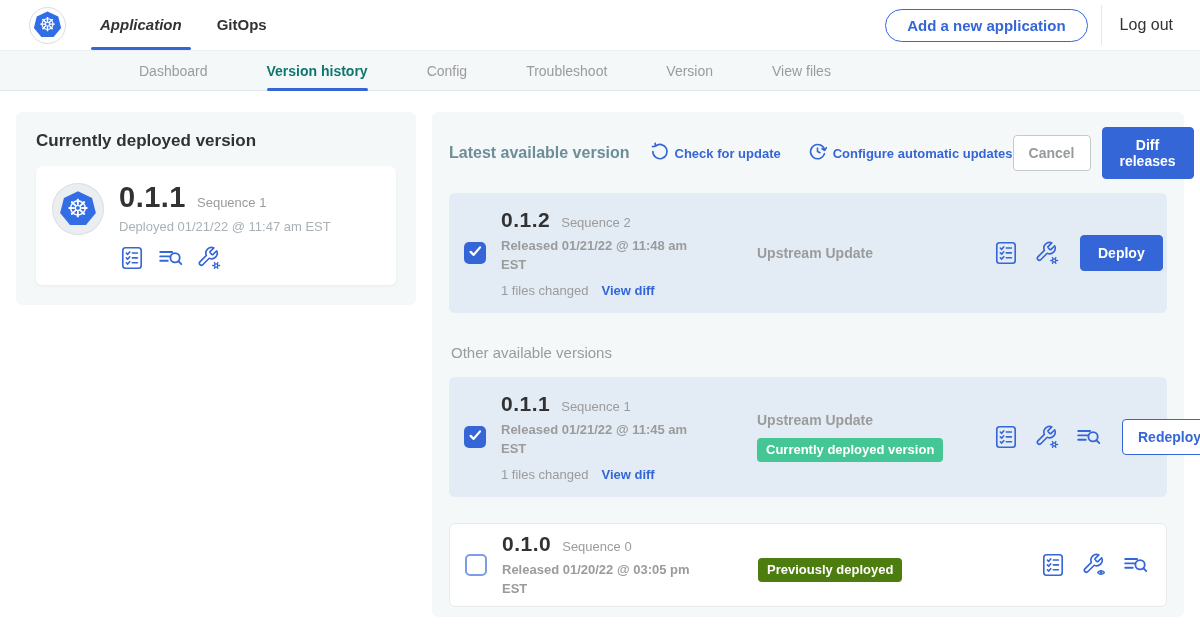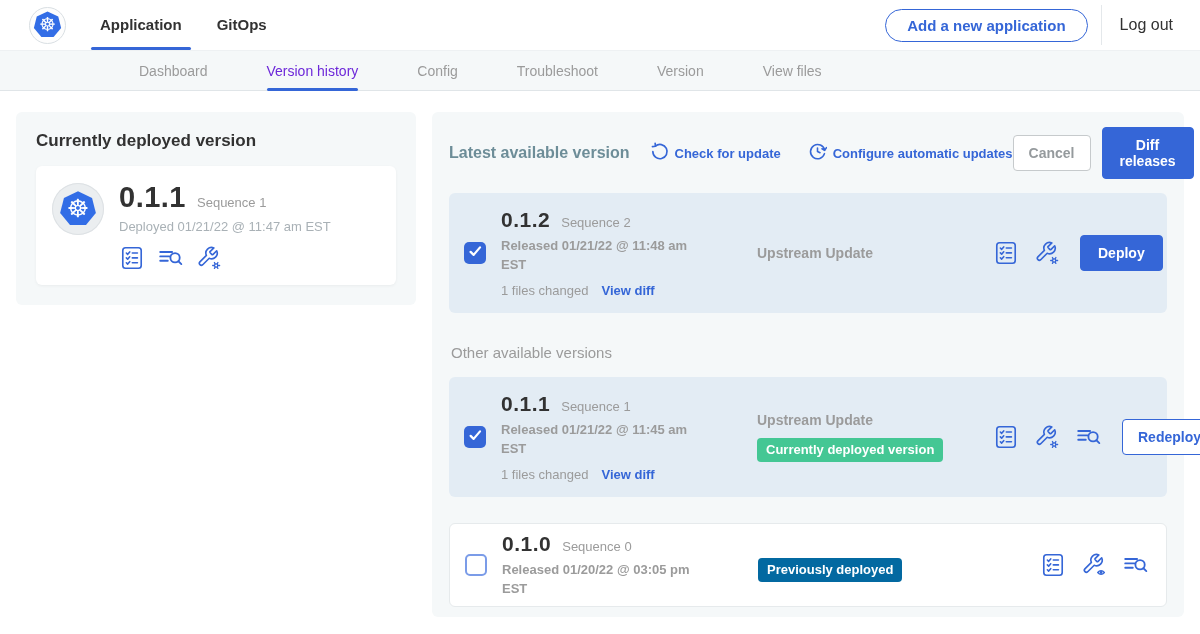--- a/index.html
+++ b/index.html
@@ -9,34 +9,34 @@
   
   .topnav { height:50px; display:flex; align-items:center; background:#fff; position:relative; }
   .logo-circle { width:37px; height:37px; border-radius:50%; border:1px solid #d9dfe3; background:#fdfdfd;
                  display:flex; align-items:center; justify-content:center; margin-left:29px; flex-shrink:0; }
   .k8s-hept { width:29px; height:28px; background:#326de6; display:flex; align-items:center; justify-content:center;
               clip-path:polygon(50% 2%, 87% 20%, 97% 61%, 71% 93%, 29% 93%, 3% 61%, 13% 20%); }
   .k8s-wheel { color:#fff; font-family:"DejaVu Sans", sans-serif; font-size:19px; line-height:1; margin-top:-1px; }
   .k8s-hept.small { width:38px; height:37px; }
   .k8s-hept.small .k8s-wheel { font-size:25px; }
   .top-tab { font-size:15px; font-weight:bold; color:#323232; height:50px; line-height:50px; position:relative; cursor:pointer; }
-  .top-tab.first { margin-left:34px; }
+  .top-tab.first { margin-left:34px;font-style:italic; }
   .top-tab + .top-tab { margin-left:35px; }
   .top-tab.active::after { content:""; position:absolute; left:-9px; right:-9px; bottom:0; height:3px; background:#3566d7; border-radius:2px; }
   .topnav-right { margin-left:auto; display:flex; align-items:center; }
   .pill-btn { border:1.5px solid #3566d7; color:#3566d7; background:#fff; font-weight:bold; font-size:15px;
               padding:7px 21px; border-radius:18px; cursor:pointer; font-family:inherit; }
   .nav-divider { width:1px; height:40px; background:#e4e8eb; margin:0 0 0 13px; }
   .logout { font-size:16px; color:#323232; padding:0 27px 0 18px; cursor:pointer; }
 
   
   .subnav { height:41px; background:#f5f8f9; border-top:1px solid #eef1f3; border-bottom:1px solid #e0e5e8;
             display:flex; align-items:center; padding-left:139px; gap:59px; }
   .subnav-item { font-size:14px; color:#9b9b9b; height:40px; line-height:40px; position:relative; cursor:pointer; white-space:nowrap; }
-  .subnav-item.active { color:#6d28d9; font-weight:normal; }
+  .subnav-item.active { color:#0f766e; font-weight:bold; }
   .subnav-item.active::after { content:""; position:absolute; left:0; right:0; bottom:0; height:3px; background:#3566d7; border-radius:2px; }
 
   
   .main { position:relative; height:543px; background:#fff; }
   .panel { background:#f5f8f9; border-radius:6px; position:absolute; }
   .deployed-panel { left:16px; top:21px; width:400px; padding:19px 20px 20px 20px; }
   .deployed-panel h2 { font-size:17px; font-weight:bold; color:#323232; margin-bottom:15px; }
   .deployed-card { background:#fff; border-radius:6px; box-shadow:0 1px 3px rgba(50,50,50,.06); padding:15px 18px 14px 16px;
                    display:flex; align-items:flex-start; gap:15px; }
   .deployed-logo { width:52px; height:52px; border-radius:50%; background:#ebeef0; box-shadow:inset 0 0 0 1px #dde1e4;
@@ -76,21 +76,21 @@
   .released { font-size:13px; font-weight:bold; color:#9b9b9b; line-height:1.4; margin-top:5px; width:192px; }
   .files-line { display:flex; align-items:center; gap:13px; margin-top:9px; }
   .files-changed { font-size:13px; color:#9b9b9b; }
   .view-diff { font-size:13px; font-weight:bold; color:#3566d7; cursor:pointer; }
 
   .vsource { margin-left:48px; width:236px; flex-shrink:0; }
   .vsource-label { font-size:14px; font-weight:bold; color:#9b9b9b; }
   .badge { display:inline-block; margin-top:10px; font-size:13px; font-weight:bold; color:#fff;
            padding:4px 9px 5px 9px; border-radius:4px; }
   .badge.green { background:#44c794; }
-  .badge.gray { background:#0369a1; }
+  .badge.gray { background:#4d7c0f; }
 
   .vright { margin-left:auto; display:flex; align-items:center; gap:15px; }
   .vright .btn { margin-left:5px; }
 </style>
 </head>
 <body>
 
 <header class="topnav">
   <div class="logo-circle">
     <div class="k8s-hept">

